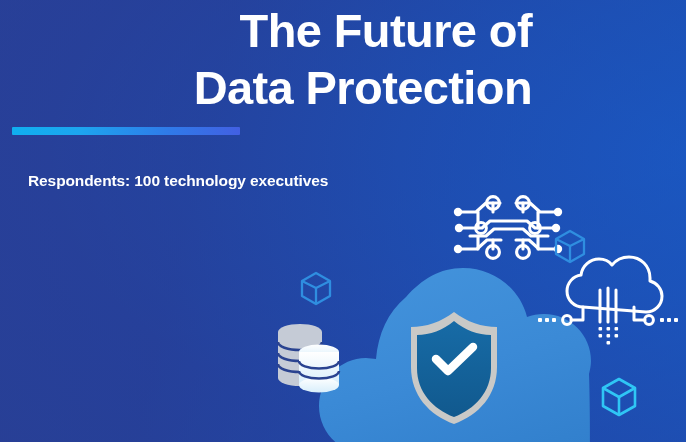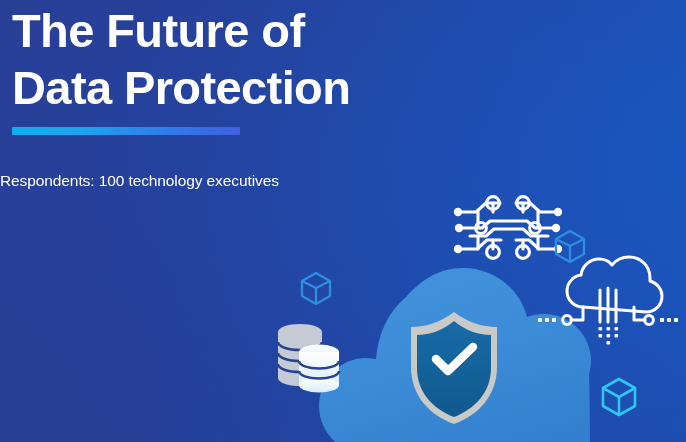--- a/index.html
+++ b/index.html
@@ -8,20 +8,21 @@
     background: #16337a;
   }
   #slide {
     position: relative;
     width: 686px;
     height: 442px;
     overflow: hidden;
     font-family: "Liberation Sans", sans-serif;
     background:
       radial-gradient(150% 120% at 100% 35%, #1a59c4 0%, #1d50b4 28%, #24409a 62%, #273d8e 100%);
+    text-align: right;
   }
   #bg-sheen {
     position: absolute;
     inset: 0;
     background: linear-gradient(103deg, #2b4098 0%, #27409a 30%, #1f4bae 62%, #1a57c1 100%);
     opacity: .55;
     pointer-events: none;
   }
 
   
@@ -41,25 +42,25 @@
     position: absolute;
     left: 12px;
     top: 127px;
     width: 228px;
     height: 8px;
     border-radius: 1px;
     background: linear-gradient(90deg, #10aff0 0%, #1da5ef 30%, #2f7be9 68%, #4260e2 100%);
   }
   .subtitle {
     position: absolute;
-    left: 0;
+    left: 28px;
     top: 172px;
     color: #ffffff;
     font-size: 15.5px;
-    font-weight: 400;
+    font-weight: 700;
     letter-spacing: -0.1px;
   }
 
   
   .art {
     position: absolute;
     left: 0;
     top: 0;
     width: 686px;
     height: 442px;

